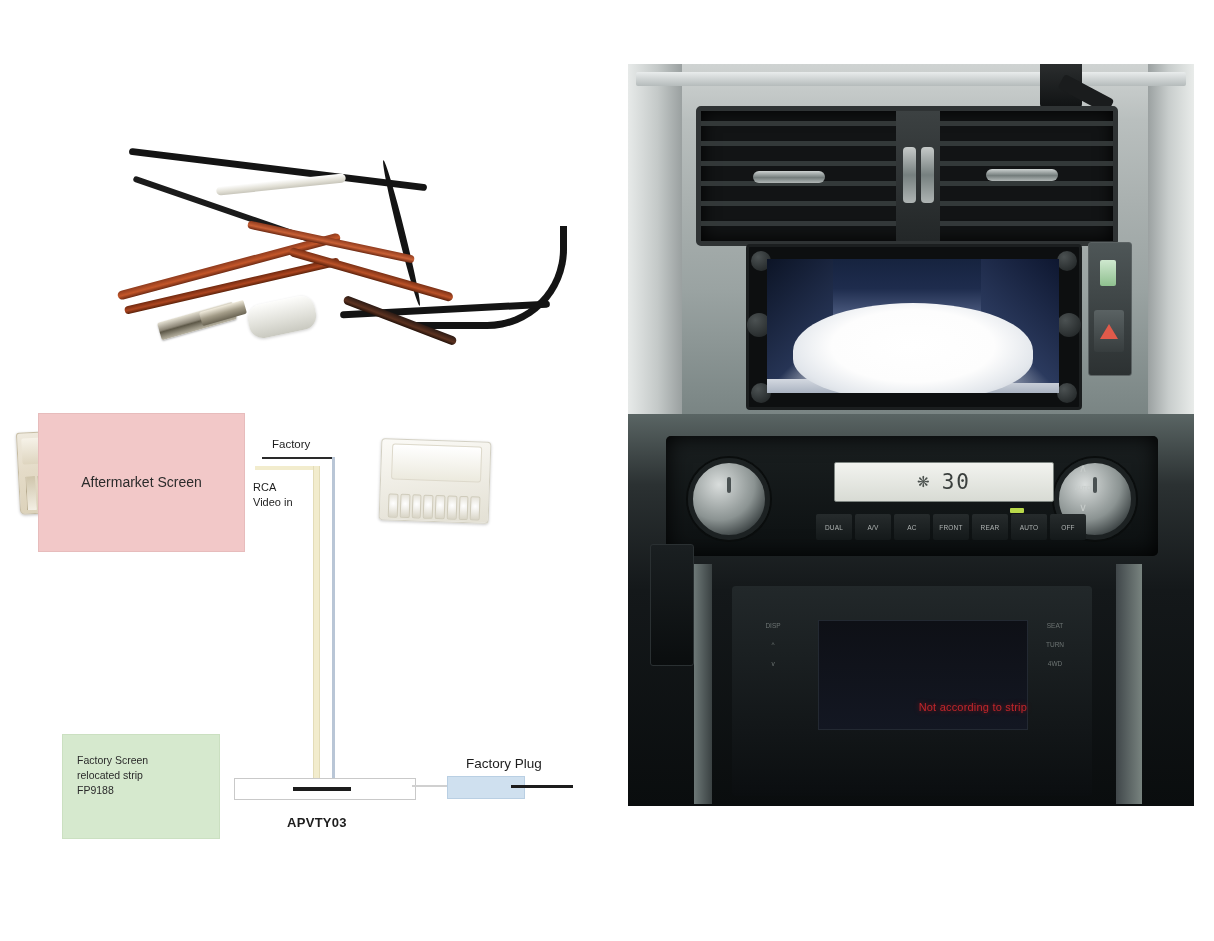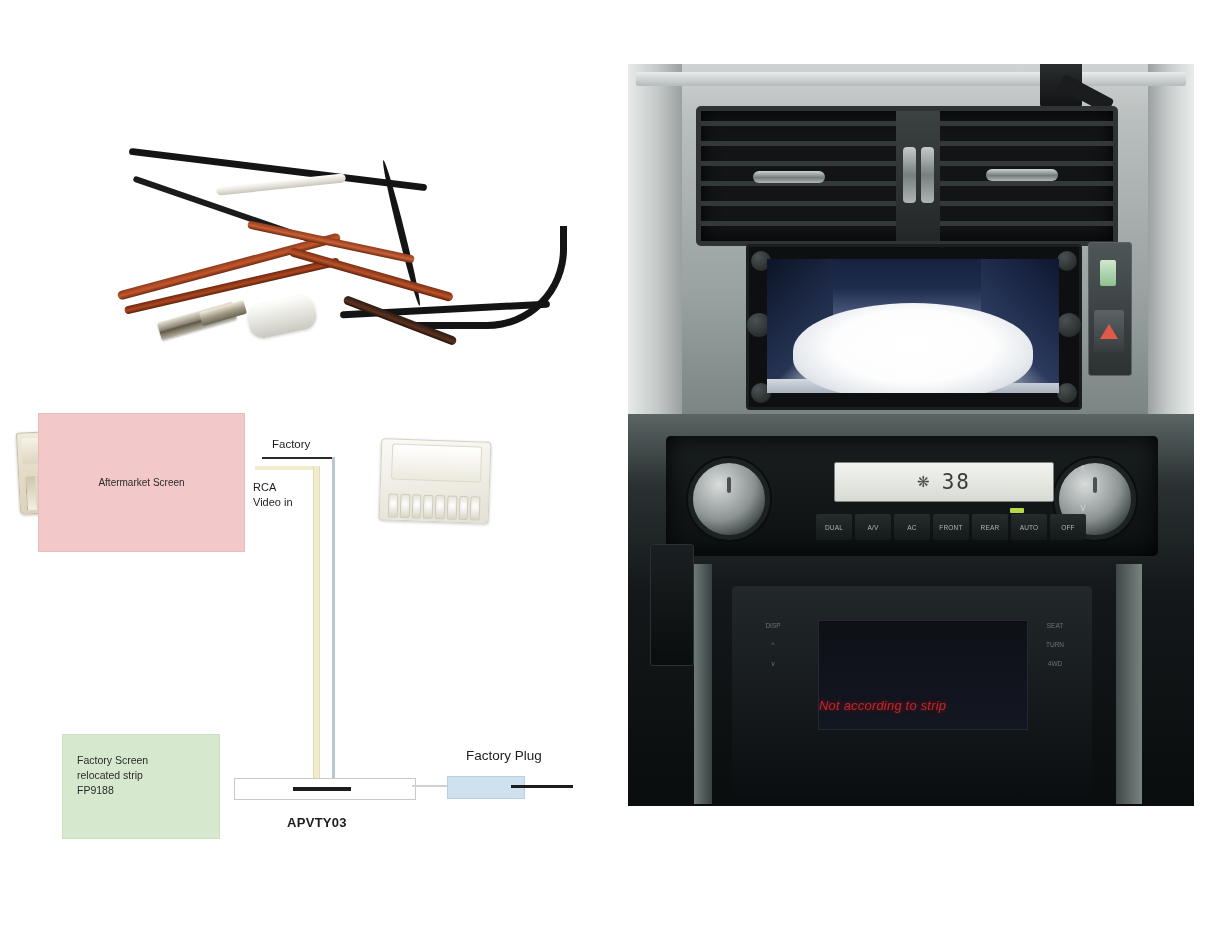--- a/index.html
+++ b/index.html
@@ -55,34 +55,34 @@
   .wire{position:absolute;border-radius:40px;}
 
   
   .diagram{position:absolute;left:0;top:400px;width:628px;height:460px;}
 
   .box-aftermarket{
     position:absolute;left:38px;top:13px;width:205px;height:137px;
     background:#f2c8c8;border:1px solid #e7bcbc;
     display:flex;align-items:center;justify-content:center;
   }
-  .box-aftermarket span{font-size:10px;color:#2b2b2b;line-height:1.3;}
+  .box-aftermarket span{font-size:14px;color:#2b2b2b;line-height:1.3;}
 
   .box-factory{
     position:absolute;left:62px;top:334px;width:158px;height:105px;
     background:#d6e9ce;border:1px solid #cbe0c1;
     padding:18px 12px 0 14px;box-sizing:border-box;
   }
   .box-factory span{font-size:10.5px;color:#2b2b2b;line-height:1.45;display:block;}
 
   .lbl{position:absolute;font-size:11.5px;color:#1d1d1d;white-space:nowrap;}
   .lbl-trigger{left:272px;top:38px;}
   .lbl-rca{left:253px;top:80px;line-height:1.35;font-size:11px;}
   .lbl-apvty{left:287px;top:415px;font-size:13px;letter-spacing:.3px;font-weight:bold;}
-  .lbl-factoryplug{left:466px;top:348px;font-size:13.5px;}
+  .lbl-factoryplug{left:466px;top:356px;font-size:13.5px;}
 
   
   .w-trigger-h{position:absolute;left:262px;top:57px;width:72px;height:2px;background:#2a2a2a;}
   .w-trigger-v{position:absolute;left:332px;top:57px;width:3px;height:330px;background:#b9c6d6;}
   .w-rca-v{position:absolute;left:313px;top:66px;width:5px;height:321px;background:#f2eccd;
            border-left:1px solid #e3dcb8;border-right:1px solid #e3dcb8;}
   .w-rca-top{position:absolute;left:255px;top:66px;width:60px;height:4px;background:#f2eccd;}
 
   .apvty-box{position:absolute;left:234px;top:378px;width:180px;height:20px;
              background:#ffffff;border:1px solid #c9c9c9;}
@@ -168,22 +168,22 @@
     border-radius:2px;font-style:normal;font-size:6.5px;color:#aeb3b2;
     display:flex;align-items:center;justify-content:center;letter-spacing:.2px;}
   .hvac-green-led{position:absolute;left:344px;top:72px;width:14px;height:5px;background:#b9d94a;border-radius:1px;}
   .updown{position:absolute;left:406px;top:26px;width:22px;height:52px;color:#c7ccca;
     font-size:11px;display:flex;flex-direction:column;align-items:center;justify-content:space-between;}
 
   .center-stack{position:absolute;left:104px;top:172px;width:360px;height:210px;
     background:linear-gradient(180deg,#22282a,#0b0e10);border-radius:4px;}
   .multi-display{position:absolute;left:86px;top:34px;width:208px;height:108px;
     background:linear-gradient(180deg,#0e1016,#131722);border:1px solid #232932;}
-  .multi-msg{position:absolute;left:0;bottom:16px;width:100%;text-align:left;
-    color:#c0262b;font-size:13px;letter-spacing:.2px;text-shadow:0 0 5px #8e1419;font-style:italic;}
+  .multi-msg{position:absolute;left:0;bottom:16px;width:100%;text-align:right;
+    color:#c0262b;font-size:11px;letter-spacing:.2px;text-shadow:0 0 5px #8e1419;}
   .btncol{position:absolute;width:42px;color:#6d7473;font-size:6.5px;text-align:center;
     display:flex;flex-direction:column;gap:12px;}
   .btncol-l{left:20px;top:36px;}
   .btncol-r{right:16px;top:36px;}
   .cubby{position:absolute;left:22px;top:130px;width:42px;height:120px;
     background:linear-gradient(180deg,#1a1f21,#0a0d0e);border-radius:3px;border:1px solid #2a3032;}
   .side-trim-l{position:absolute;left:66px;top:150px;width:18px;height:240px;
     background:linear-gradient(90deg,#6d7877,#3a4142);}
   .side-trim-r{position:absolute;right:52px;top:150px;width:26px;height:240px;
     background:linear-gradient(270deg,#78837f,#40474a);}
@@ -324,21 +324,21 @@
     </div>
 
     <div class="dash-lower">
 
       <div class="hvac">
         <div class="knob" style="left:22px;top:22px;"></div>
         <div class="knob" style="right:22px;top:22px;"></div>
 
         <div class="hvac-display">
           <span class="hvac-ico">❋</span>
-          <span class="hvac-temp">38</span>
+          <span class="hvac-temp">30</span>
         </div>
 
         <div class="updown">
           <span>∧</span>
           <span style="font-size:6px">AUTO</span>
           <span>∨</span>
         </div>
 
         <div class="hvac-green-led"></div>
 

